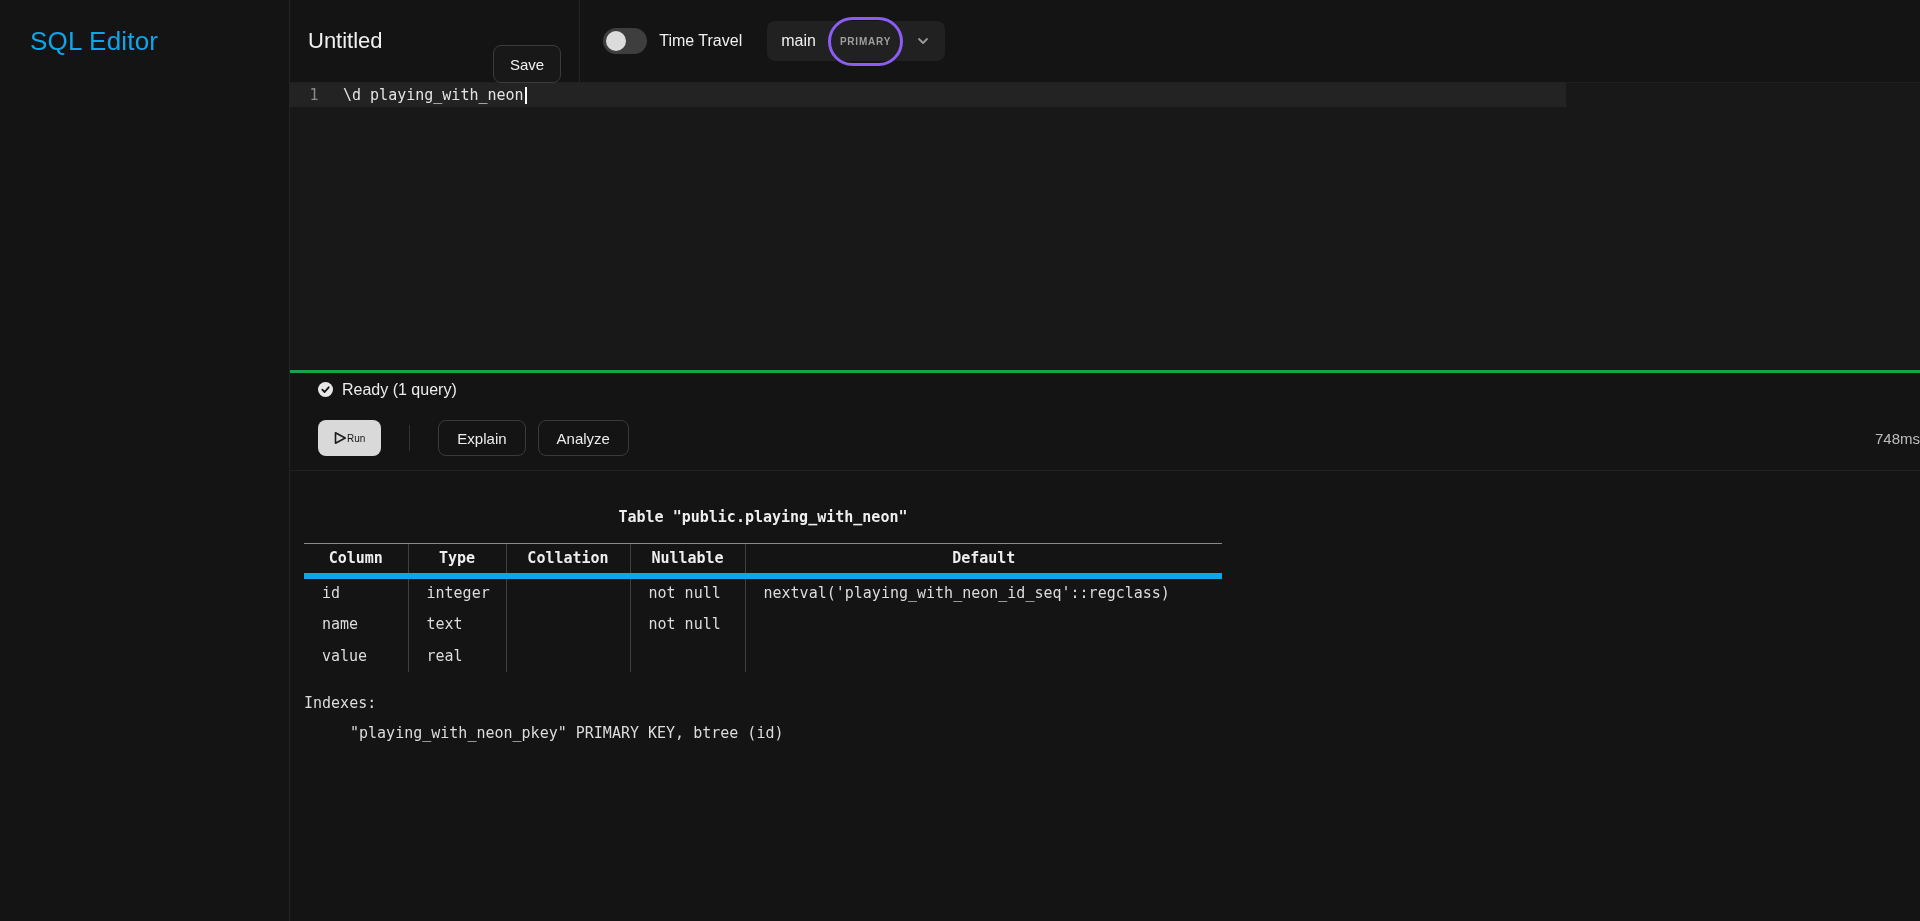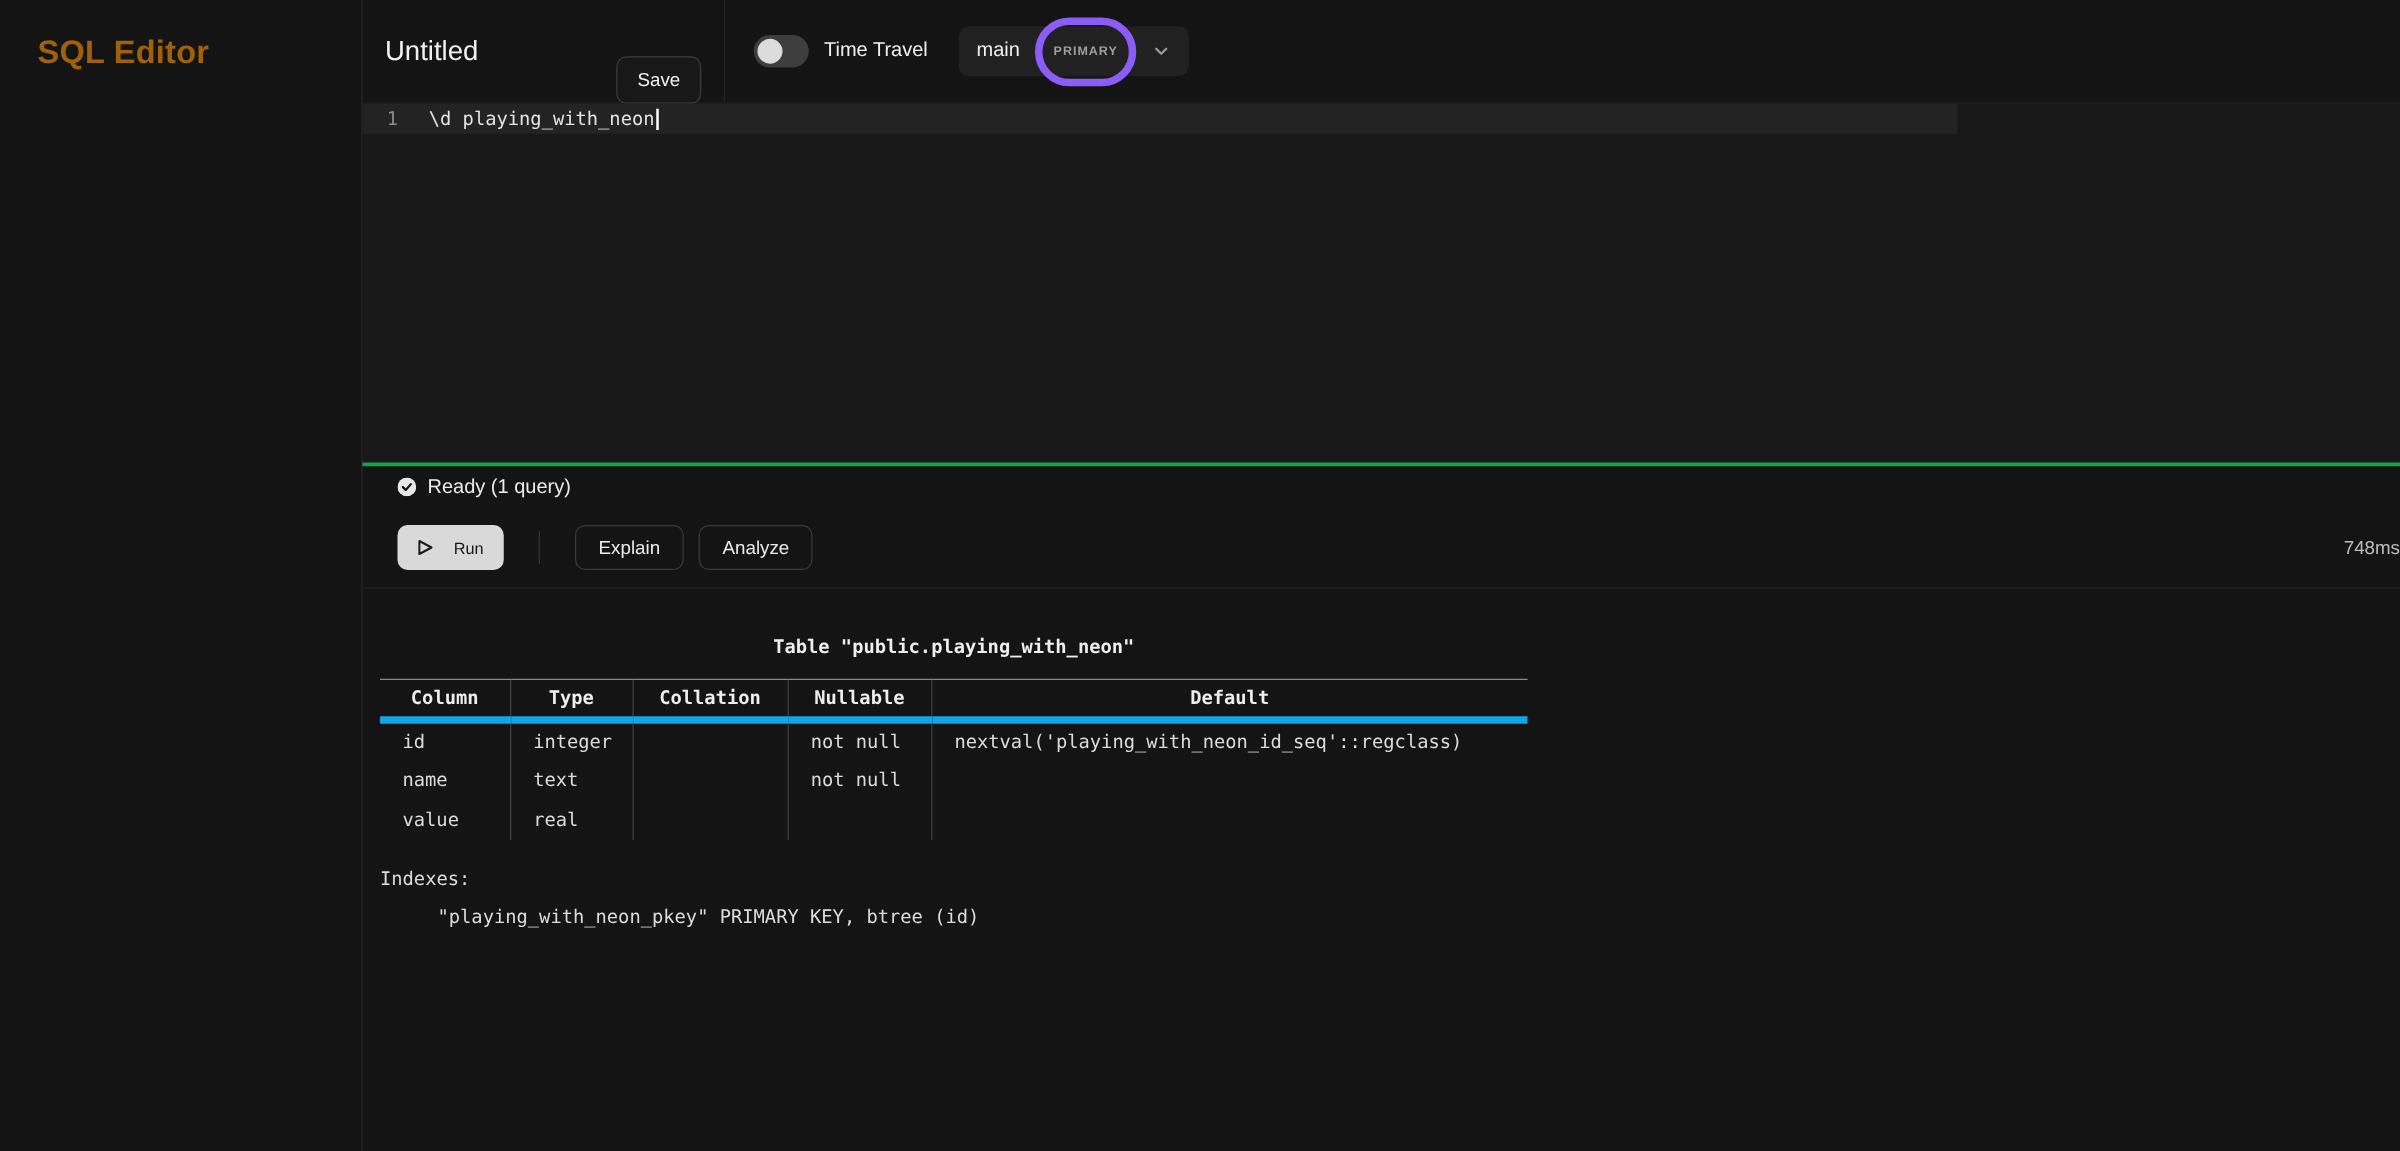--- a/index.html
+++ b/index.html
@@ -8,21 +8,21 @@
     background: #141414;
     font-family: "Liberation Sans", sans-serif;
     color: #e8e8e8;
     overflow: hidden;
   }
   .app { display: flex; width: 100%; height: 100%; }
 
   
   .sidebar { width: 290px; flex: none; border-right: 1px solid #242424; display: flex; flex-direction: column; }
   .sidebar-header { height: 83px; flex: none; display: flex; align-items: center; padding: 0 30px; }
-  .sidebar-title { font-size: 26px; font-weight: 700; color: #a16207; letter-spacing: .2px; }
+  .sidebar-title { font-size: 26px; font-weight: 400; color: #0ea5e9; letter-spacing: .2px; }
   .sidebar-tabs { margin: 24px 16px 0; padding-bottom: 25px; border-bottom: 1px solid #1e1e1e; }
   .segmented { display: flex; background: #1d1d1d; border-radius: 8px; height: 34px; }
   .seg-btn { flex: 1; border: none; background: transparent; color: #9a9a9a; font-size: 15px; border-radius: 8px; font-family: inherit; cursor: pointer; }
   .seg-btn.active { background: #3a3a3a; color: #f2f2f2; }
 
   
   .main { flex: 1; min-width: 0; display: flex; flex-direction: column; }
 
   
   .topbar { height: 83px; flex: none; display: flex; align-items: center; padding-left: 18px; border-bottom: 1px solid #202020; }
@@ -30,41 +30,41 @@
   .save-btn { height: 38px; padding: 0 16px; background: #181818; border: 1px solid #3c3c3c; border-radius: 8px; color: #f2f2f2; font-size: 15px; font-family: inherit; cursor: pointer; margin-top: 46px; }
   .topbar-divider { width: 1px; height: 83px; background: #242424; margin-left: 18px; flex: none; }
   .toggle { width: 44px; height: 26px; border-radius: 13px; background: #3e3e3e; position: relative; margin-left: 23px; flex: none; cursor: pointer; }
   .toggle-knob { position: absolute; left: 3px; top: 3px; width: 20px; height: 20px; border-radius: 50%; background: #dcdcdc; }
   .toggle-label { margin-left: 12px; font-size: 16px; color: #f0f0f0; }
   .dropdown { height: 40px; background: #212121; border-radius: 8px; display: flex; align-items: center; padding: 0 14px; gap: 12px; cursor: pointer; }
   .dd-branch { margin-left: 25px; }
   .dd-compute { margin-left: 15px; min-width: 181px; }
   .dd-db { margin-left: 13px; width: 205px; justify-content: space-between; }
   .dd-name { font-size: 16px; color: #f0f0f0; }
-  .badge-outline { font-size: 10px; letter-spacing: .8px; font-weight: 700; color: #9e9e9e; border: 6px solid #8b5cf6; border-radius: 999px; padding: 16px 9px; }
+  .badge-outline { font-size: 10px; letter-spacing: .8px; font-weight: 700; color: #9e9e9e; border: 3px solid #8b5cf6; border-radius: 999px; padding: 16px 9px; }
   .badge-filled { font-size: 10px; letter-spacing: .8px; font-weight: 700; color: #b9b9b9; background: #373737; border-radius: 999px; padding: 4px 10px; display: flex; align-items: center; gap: 6px; }
   .badge-dot { width: 7px; height: 7px; border-radius: 50%; background: #cfcfcf; }
   .chevron { width: 16px; height: 16px; color: #9a9a9a; flex: none; }
 
   
   .editor { height: 287px; flex: none; background: #181818; font-family: "DejaVu Sans Mono", monospace; font-size: 15px; cursor: text; }
   .active-line { display: flex; height: 24px; background: #232323; width: 1276px; }
   .gutter { width: 48px; flex: none; text-align: center; color: #8a8a8a; line-height: 24px; }
   .code-line { line-height: 24px; color: #e3e3e3; white-space: pre; padding-left: 5px; }
   .caret { display: inline-block; width: 2px; height: 17px; background: #ffffff; vertical-align: middle; margin-left: 1px; }
 
   .green-divider { height: 3px; background: #16a34a; flex: none; }
 
   
   .statusbar { height: 33px; flex: none; display: flex; align-items: center; padding-left: 28px; gap: 9px; font-size: 16px; color: #ececec; }
   .status-icon { display: flex; align-items: center; }
 
   
   .toolbar { height: 65px; flex: none; display: flex; align-items: center; padding-left: 28px; border-bottom: 1px solid #222222; }
-  .run-btn { height: 36px; padding: 0 16px; background: #d9d9d9; border: none; border-radius: 8px; color: #161616; font-size: 13px; display: flex; align-items: center; gap: 16px; font-family: inherit; cursor: pointer; }
+  .run-btn { height: 36px; padding: 0 16px; background: #d9d9d9; border: none; border-radius: 8px; color: #161616; font-size: 10px; display: flex; align-items: center; gap: 0; font-family: inherit; cursor: pointer; }
   .tool-divider { width: 1px; height: 26px; background: #333333; margin: 0 28px; flex: none; }
   .ghost-btn { height: 36px; padding: 0 18px; background: transparent; border: 1px solid #3a3a3a; border-radius: 8px; color: #ececec; font-size: 15px; font-family: inherit; cursor: pointer; }
   .ghost-btn + .ghost-btn { margin-left: 12px; }
   .duration { margin-left: auto; color: #bdbdbd; font-size: 15px; }
 
   
   .results { flex: 1; padding: 36px 0 0 14px; font-family: "DejaVu Sans Mono", monospace; font-size: 15px; color: #dcdcdc; overflow: hidden; }
   .psql { width: 918px; }
   .tbl-title { text-align: center; font-weight: 700; color: #eeeeee; line-height: 20px; margin-bottom: 16px; }
   .psql-table { border-collapse: collapse; table-layout: fixed; width: 918px; }

